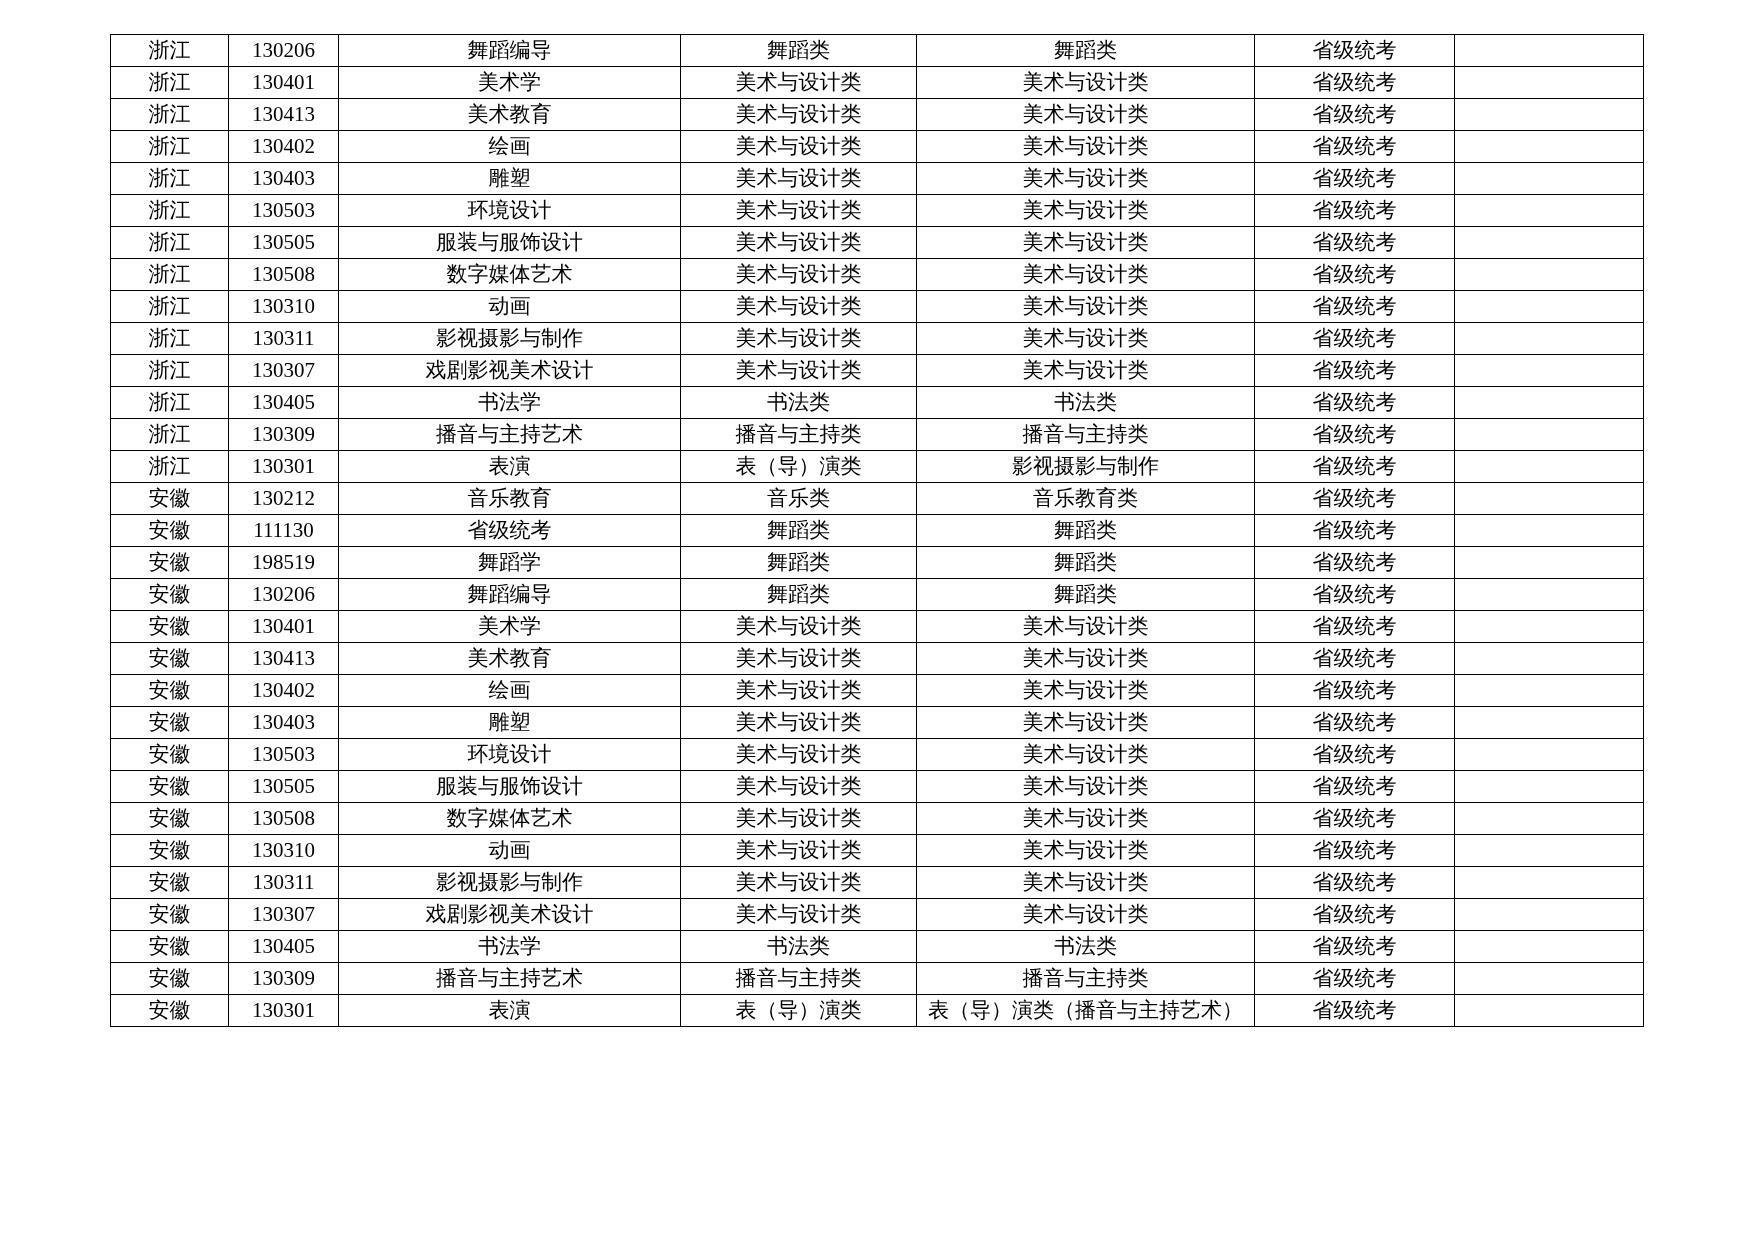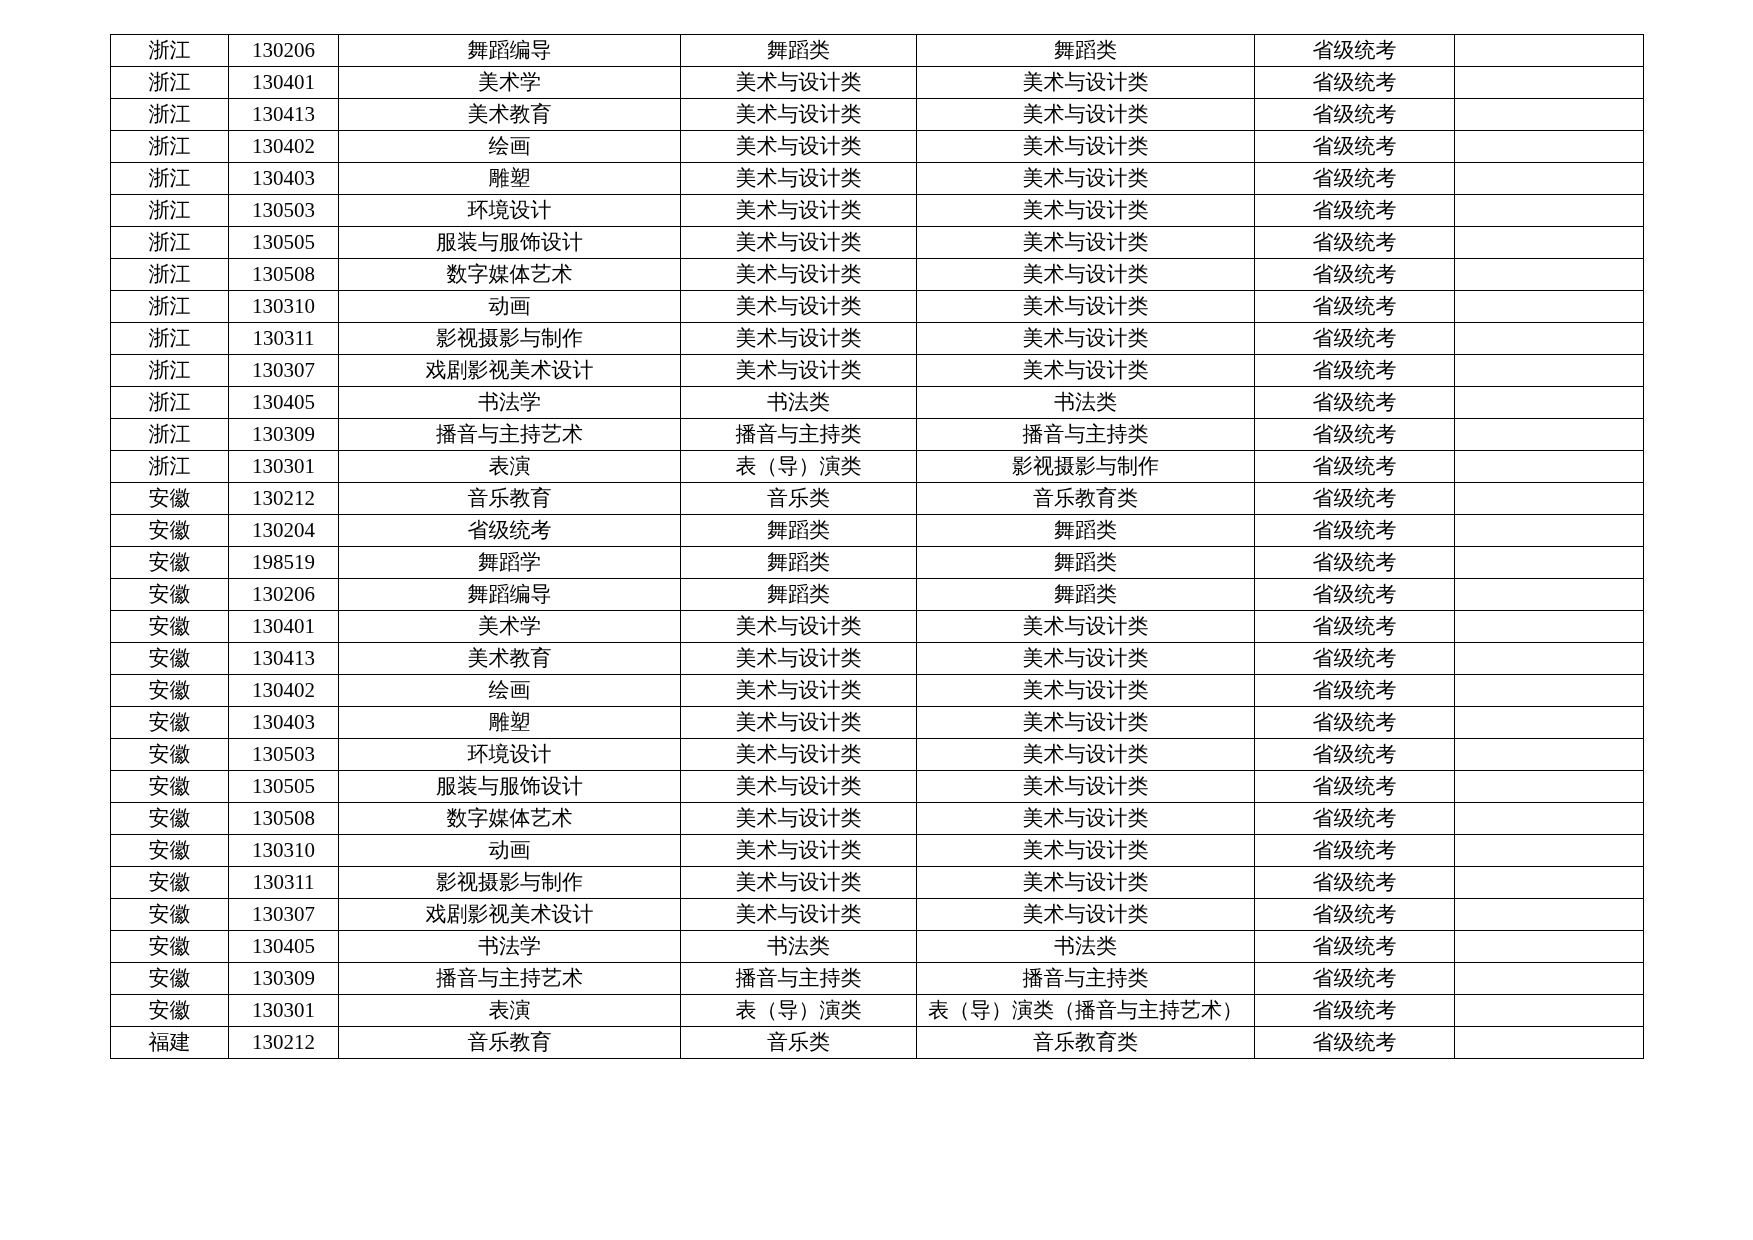--- a/index.html
+++ b/index.html
@@ -190,21 +190,21 @@
           <td>安徽</td>
           <td>130212</td>
           <td>音乐教育</td>
           <td>音乐类</td>
           <td>音乐教育类</td>
           <td>省级统考</td>
           <td></td>
         </tr>
         <tr>
           <td>安徽</td>
-          <td>130204</td>
+          <td>111130</td>
           <td>省级统考</td>
           <td>舞蹈类</td>
           <td>舞蹈类</td>
           <td>省级统考</td>
           <td></td>
         </tr>
         <tr>
           <td>安徽</td>
           <td>198519</td>
           <td>舞蹈学</td>
@@ -329,27 +329,18 @@
           <td>播音与主持类</td>
           <td>省级统考</td>
           <td></td>
         </tr>
         <tr>
           <td>安徽</td>
           <td>130301</td>
           <td>表演</td>
           <td>表（导）演类</td>
           <td>表（导）演类（播音与主持艺术）</td>
-          <td>省级统考</td>
-          <td></td>
-        </tr>
-        <tr>
-          <td>福建</td>
-          <td>130212</td>
-          <td>音乐教育</td>
-          <td>音乐类</td>
-          <td>音乐教育类</td>
           <td>省级统考</td>
           <td></td>
         </tr>
       </tbody>
   </table>
 </div>
 
 </body></html>

